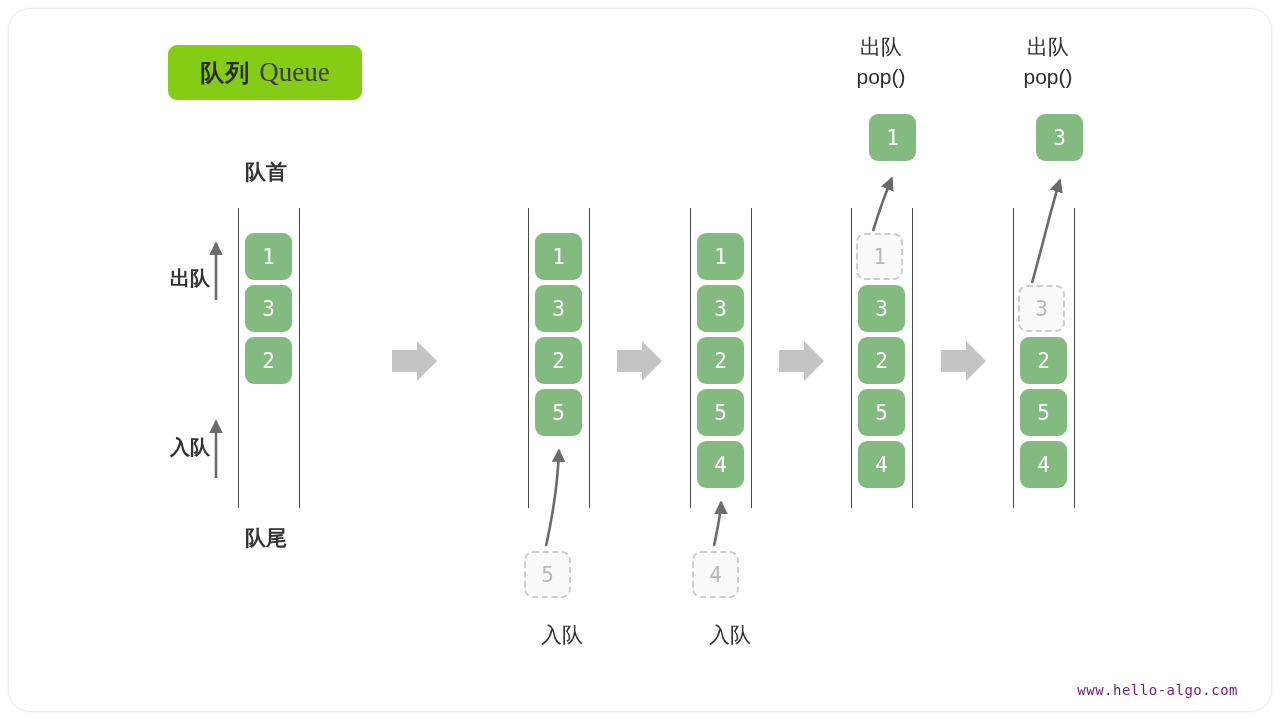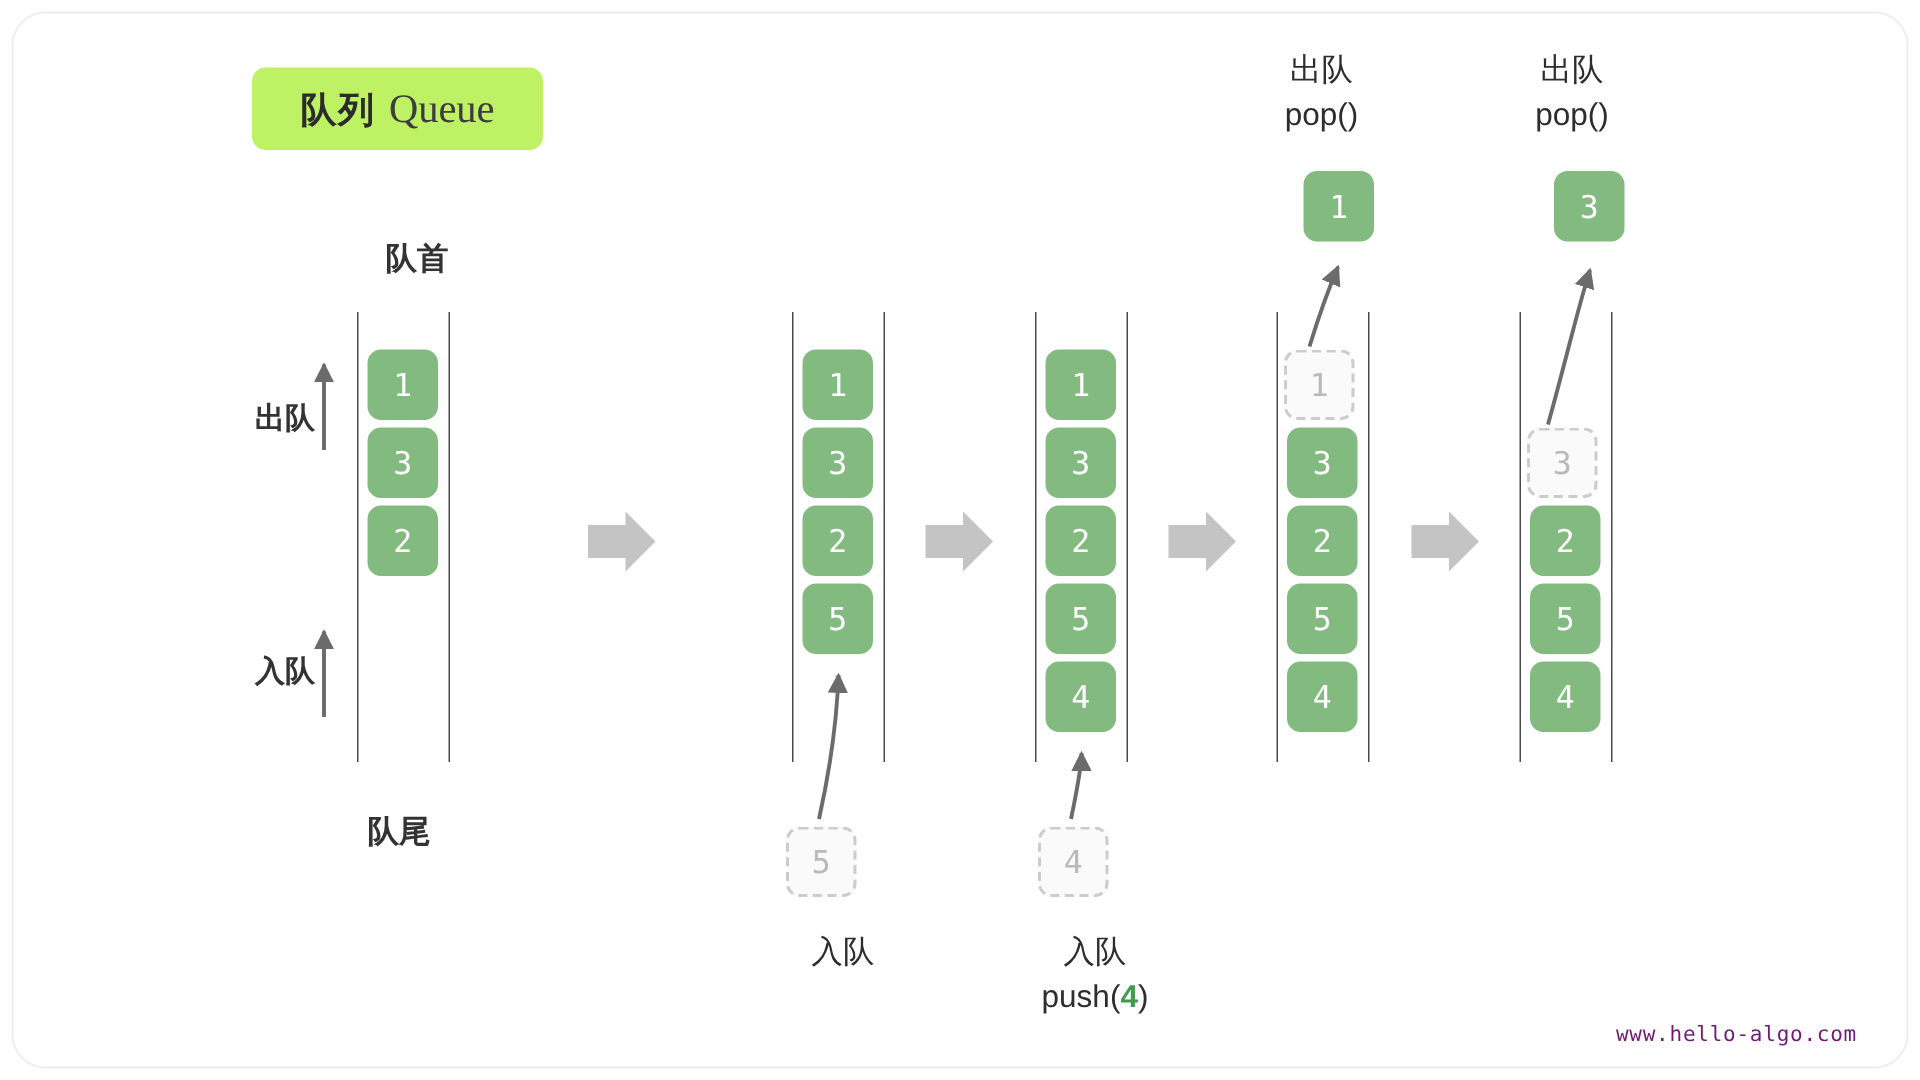--- a/index.html
+++ b/index.html
@@ -28,21 +28,21 @@
     box-shadow: 0 0 3px rgba(0,0,0,0.05);
   }
   .abs { position: absolute; }
 
   
   .title-badge {
     left: 168px;
     top: 45px;
     width: 194px;
     height: 55px;
-    background: #bef264;
+    background: #84cc16;
     border-radius: 9px;
     display: flex;
     align-items: center;
     justify-content: center;
     gap: 9px;
   }
   .title-cn {
     font-size: 24px;
     font-weight: bold;
     color: #2b2b2b;
@@ -149,22 +149,22 @@
 <body>
 
 <div id="root">
   <div class="card"></div>
 
   <div class="abs title-badge">
     <span class="title-cn">队列</span>
     <span class="title-en">Queue</span>
   </div>
 
-  <div class="abs endlabel" style="left:218px; top:158px;">队首</div>
-  <div class="abs endlabel" style="left:206px; top:540px;">队尾</div>
+  <div class="abs endlabel" style="left:206px; top:158px;">队首</div>
+  <div class="abs endlabel" style="left:206px; top:524px;">队尾</div>
 
   <div class="abs side-label" style="left:140px; top:265px;">出队</div>
   <div class="abs side-label" style="left:140px; top:434px;">入队</div>
 
   <div class="abs rail" style="left:238px; top:208px;"></div>
   <div class="abs box" style="left:245px; top:233px;">1</div>
   <div class="abs box" style="left:245px; top:285px;">3</div>
   <div class="abs box" style="left:245px; top:337px;">2</div>
 
   <div class="abs rail" style="left:528px; top:208px;"></div>
@@ -179,21 +179,20 @@
 
   <div class="abs rail" style="left:690px; top:208px;"></div>
   <div class="abs box" style="left:697px; top:233px;">1</div>
   <div class="abs box" style="left:697px; top:285px;">3</div>
   <div class="abs box" style="left:697px; top:337px;">2</div>
   <div class="abs box" style="left:697px; top:389px;">5</div>
   <div class="abs box" style="left:697px; top:441px;">4</div>
   <div class="abs box ghost" style="left:692px; top:551px;">4</div>
   <div class="abs caption" style="left:645px; top:620px;">
     <span class="cn">入队</span>
-    <span class="code"><span>push(</span><span class="num">4</span><span>)</span></span>
   </div>
 
   <div class="abs caption" style="left:796px; top:32px;">
     <span class="cn">出队</span>
     <span class="code"><span>pop(</span><span>)</span></span>
   </div>
   <div class="abs box" style="left:869px; top:114px;">1</div>
   <div class="abs rail" style="left:851px; top:208px;"></div>
   <div class="abs box ghost" style="left:856px; top:233px;">1</div>
   <div class="abs box" style="left:858px; top:285px;">3</div>

